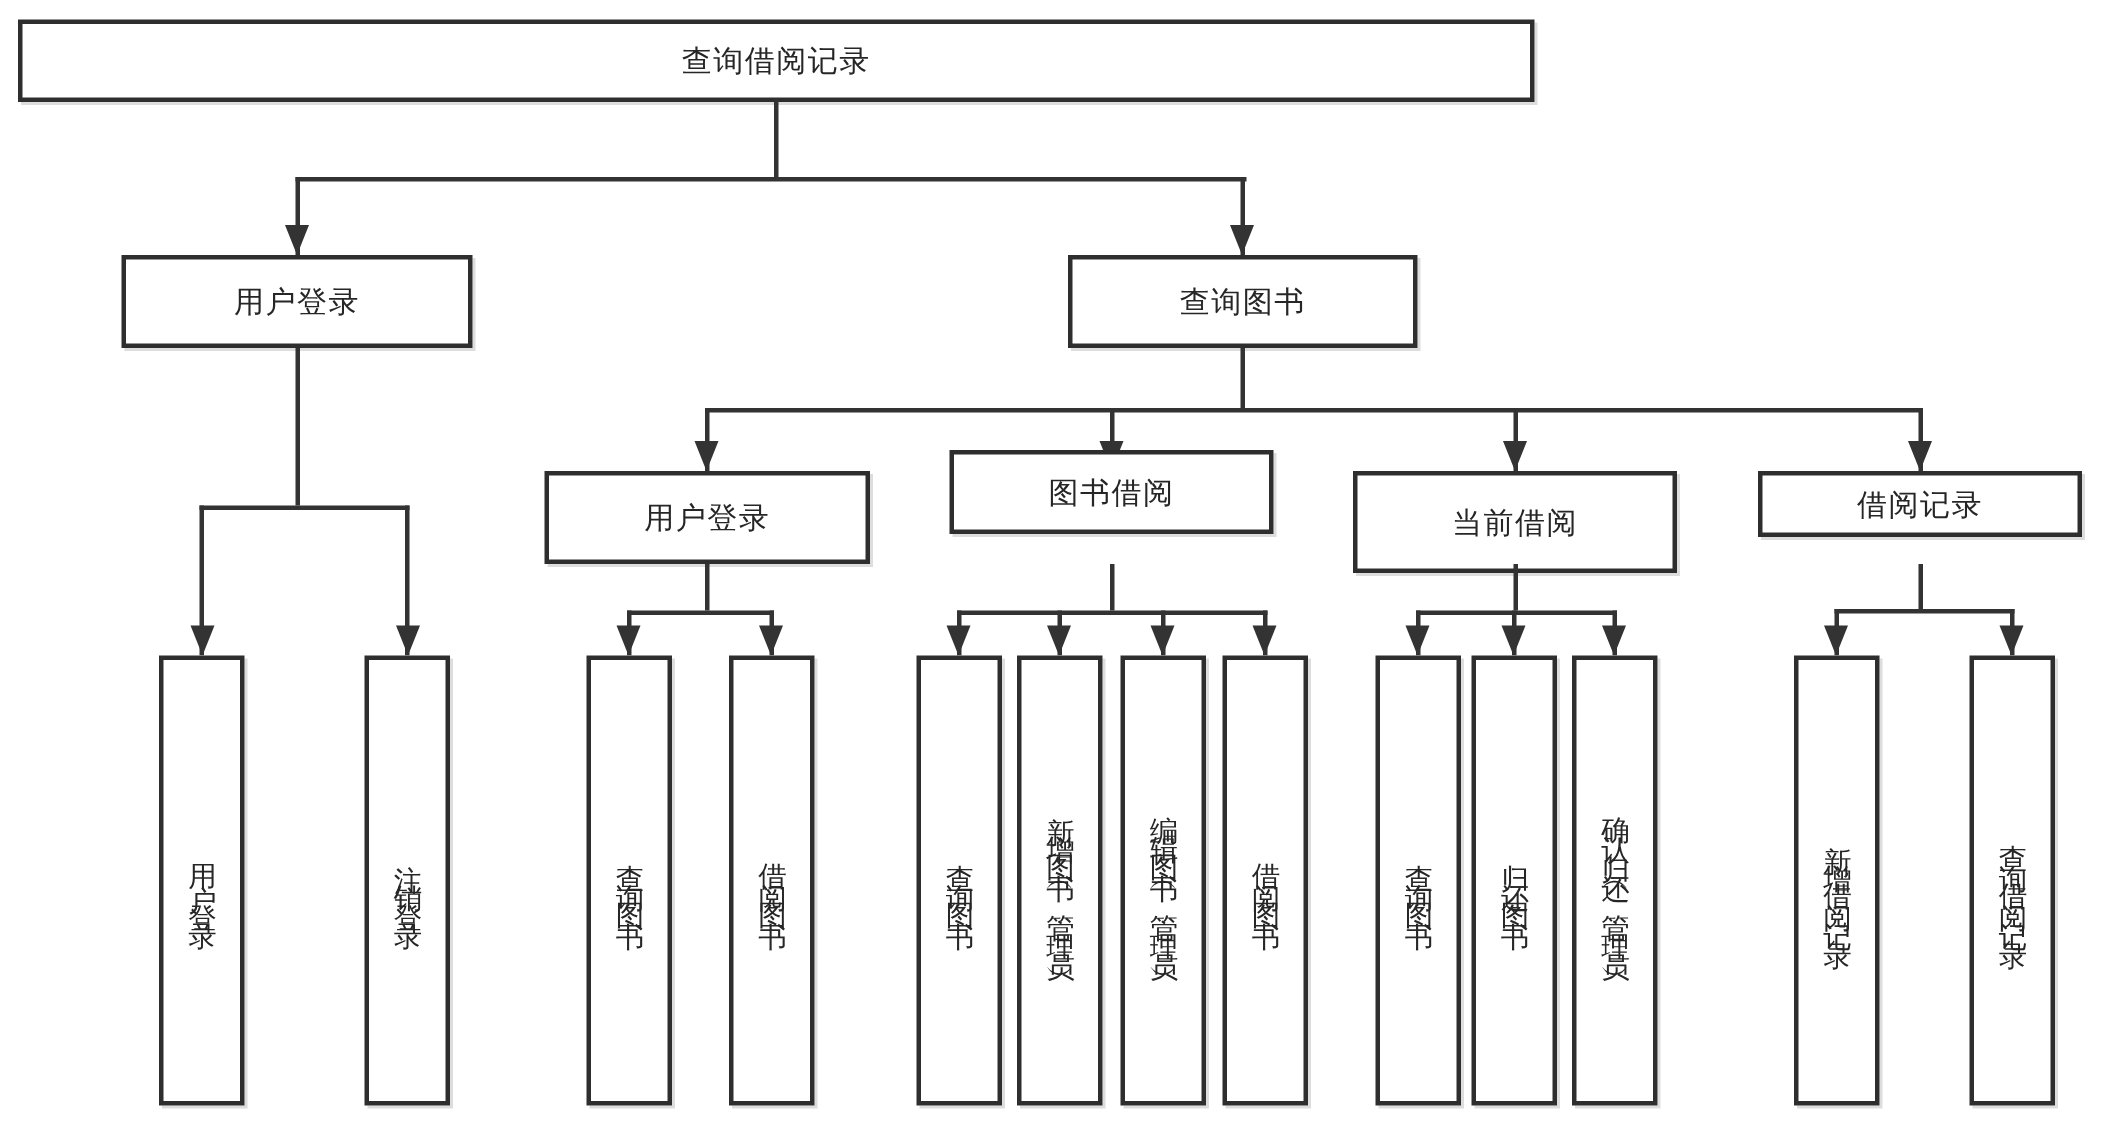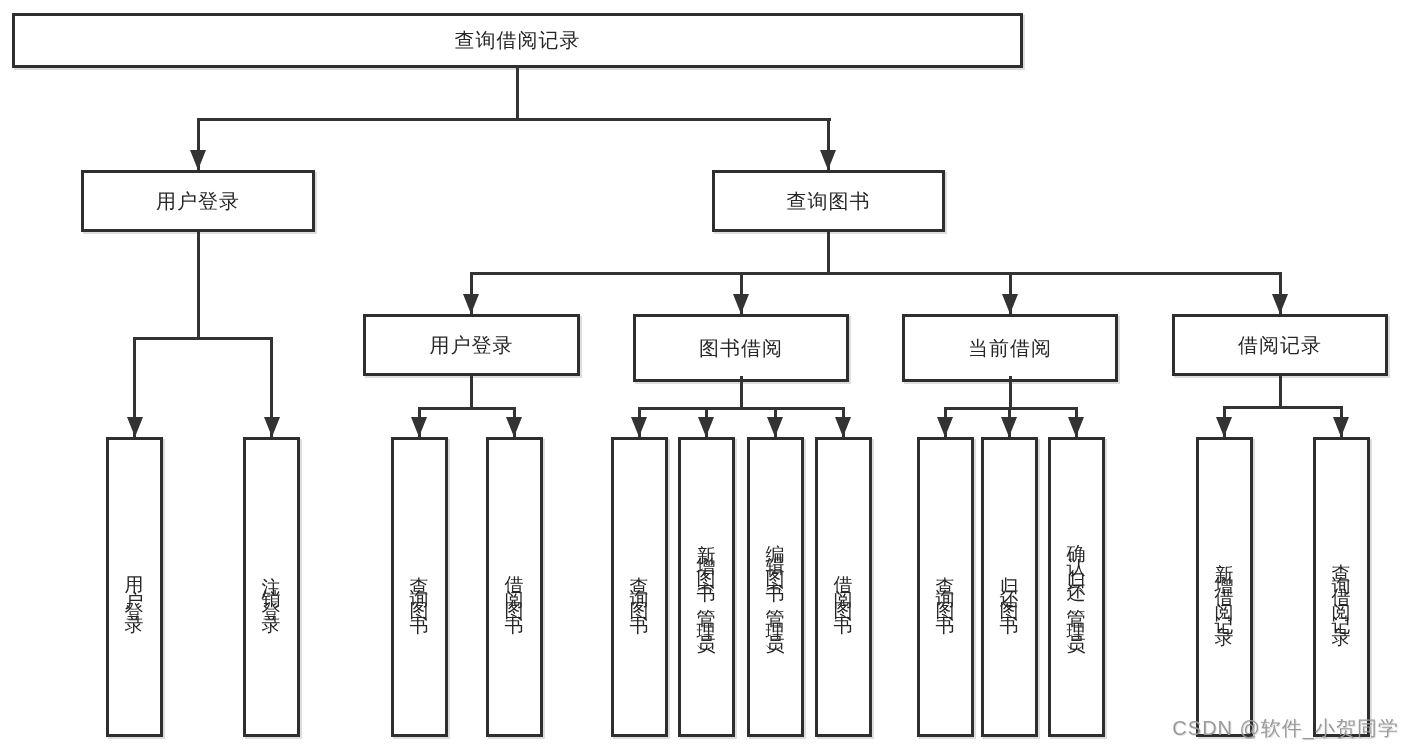--- a/index.html
+++ b/index.html
@@ -68,27 +68,27 @@
   <div class="vline" style="left:1009px;top:272px;height:42px"></div>
   <div class="vline" style="left:1279px;top:272px;height:42px"></div>
   <div class="arrow" style="left:463px;top:294px"></div>
   <div class="arrow" style="left:733px;top:294px"></div>
   <div class="arrow" style="left:1002px;top:294px"></div>
   <div class="arrow" style="left:1272px;top:294px"></div>
 
   <div class="box box-h" style="left:363px;top:314px;width:217px;height:62px">
     <span>用户登录</span>
   </div>
-  <div class="box box-h" style="left:633px;top:314px;width:216px;height:68px">
+  <div class="box box-h" style="left:633px;top:300px;width:216px;height:56px">
     <span>图书借阅</span>
   </div>
   <div class="box box-h" style="left:902px;top:314px;width:216px;height:68px">
     <span>当前借阅</span>
   </div>
-  <div class="box box-h" style="left:1172px;top:314px;width:216px;height:62px">
+  <div class="box box-h" style="left:1172px;top:314px;width:216px;height:44px">
     <span>借阅记录</span>
   </div>
 
   <div class="vline" style="left:470px;top:376px;height:31px"></div>
   <div class="hline" style="left:418px;top:407px;width:98px"></div>
   <div class="vline" style="left:418px;top:407px;height:30px"></div>
   <div class="vline" style="left:513px;top:407px;height:30px"></div>
   <div class="arrow" style="left:411px;top:417px"></div>
   <div class="arrow" style="left:506px;top:417px"></div>
 
@@ -156,15 +156,14 @@
     <span>确认归还（管理员）</span>
   </div>
 
   <div class="box box-v" style="left:1196px;top:437px;width:57px;height:300px">
     <span>新增借阅记录</span>
   </div>
   <div class="box box-v" style="left:1313px;top:437px;width:57px;height:300px">
     <span>查询借阅记录</span>
   </div>
 
-  <div class="watermark">CSDN @软件_小贺同学</div>
 
 </div>
 
 </body></html>

